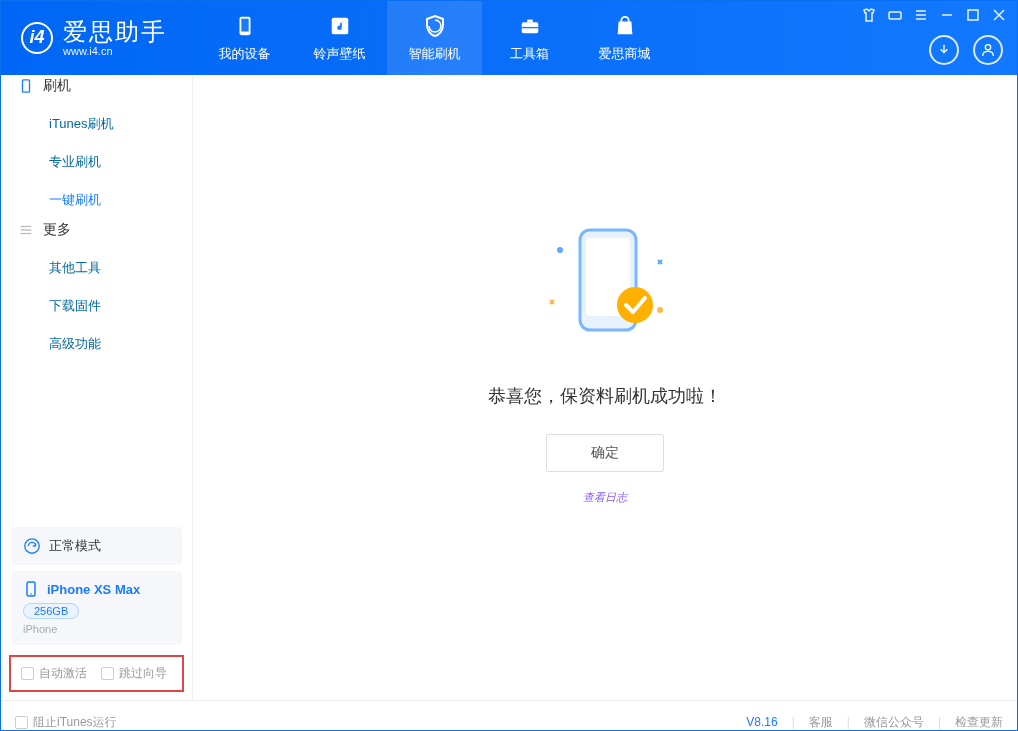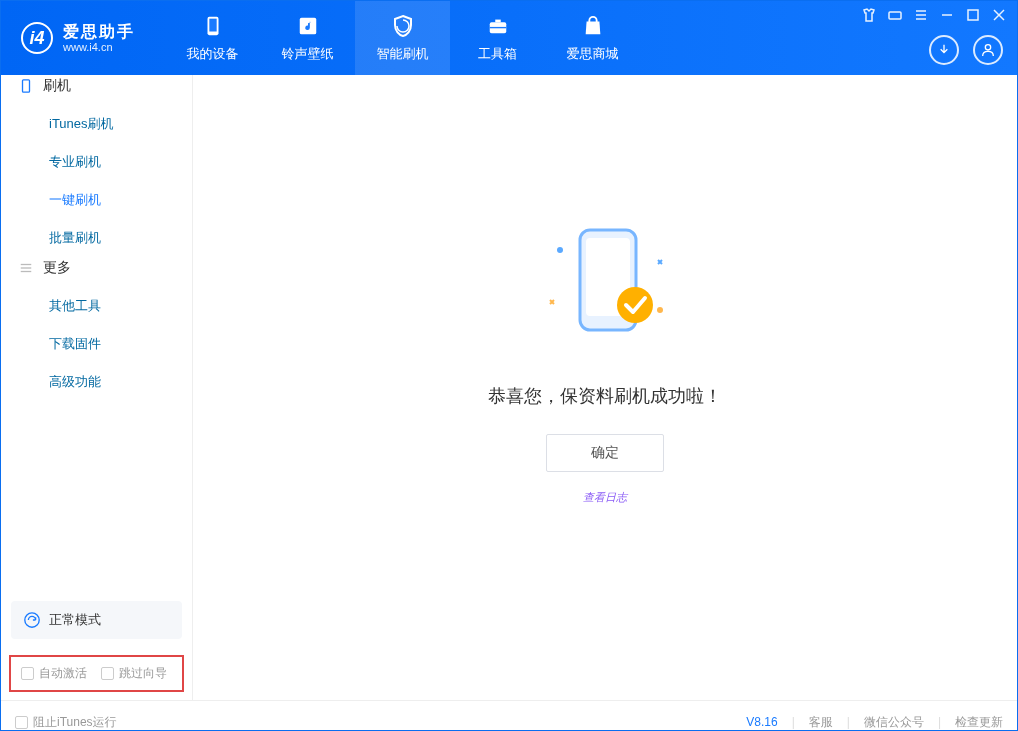--- a/index.html
+++ b/index.html
@@ -3,21 +3,21 @@
 <meta charset="utf-8">
 <style>
 * { margin: 0; padding: 0; box-sizing: border-box; font-family: "Microsoft YaHei", Arial, sans-serif; }
 body { background: #fff; width: 1018px; height: 731px; overflow: hidden; border: 1px solid #0a6ef0; }
 
 
 .header { background: linear-gradient(to right, #0066f5, #1278ff); height: 74px; display: flex; align-items: center; color: #fff; position: relative; }
 .logo-area { display: flex; align-items: center; padding: 0 20px; gap: 10px; }
 .logo-badge { width: 32px; height: 32px; border: 2px solid #fff; border-radius: 50%; display: flex; align-items: center; justify-content: center; font-weight: bold; font-size: 18px; font-style: italic; }
 .logo-text { display: flex; flex-direction: column; line-height: 1.1; }
-.logo-title { font-size: 16px; font-weight: 700; letter-spacing: 2px; }
+.logo-title { font-size: 24px; font-weight: 400; letter-spacing: 2px; }
 .logo-sub { font-size: 11px; opacity: 0.9; }
 
 .nav-tabs { display: flex; height: 100%; margin-left: 10px; }
 .nav-tab { width: 95px; display: flex; flex-direction: column; align-items: center; justify-content: center; gap: 6px; font-size: 13px; cursor: pointer; position: relative; }
 .nav-tab.active { background: rgba(255,255,255,0.12); }
 .nav-icon { width: 26px; height: 26px; display: flex; align-items: center; justify-content: center; }
 .nav-icon svg { fill: #fff; }
 
 .window-controls { position: absolute; right: 10px; top: 6px; display: flex; gap: 10px; align-items: center; }
 .win-ctrl { width: 16px; height: 16px; display: flex; align-items: center; justify-content: center; cursor: pointer; opacity: 0.9; }
@@ -183,41 +183,51 @@
   <div class="sidebar">
     <div class="side-group-header">
       <svg viewBox="0 0 16 16">
           <rect x="4" y="1" width="8" height="14" rx="1" fill="none" stroke="#1a7bff" stroke-width="1.5"></rect>
         </svg>
       <span>刷机</span>
     </div>
     <div class="side-item">iTunes刷机</div>
     <div class="side-item">专业刷机</div>
     <div class="side-item active">一键刷机</div>
-    <div class="side-item">批量刷机</div>
 
     <div class="side-group-header">
       <svg viewBox="0 0 16 16">
           <line x1="2" y1="4" x2="14" y2="4" stroke="#bbb" stroke-width="1.5"></line>
           <line x1="2" y1="8" x2="14" y2="8" stroke="#bbb" stroke-width="1.5"></line>
           <line x1="2" y1="12" x2="14" y2="12" stroke="#bbb" stroke-width="1.5"></line>
         </svg>
       <span>更多</span>
     </div>
     <div class="side-item">其他工具</div>
     <div class="side-item">下载固件</div>
     <div class="side-item">高级功能</div>
 
     <div class="side-status">
       <div class="status-row">
         <svg viewBox="0 0 20 20">
             <circle cx="10" cy="10" r="8" fill="none" stroke="#1a7bff" stroke-width="1.5"></circle>
             <path d="M6 10 A4 4 0 0 1 14 10 M14 10 L14 7 M14 10 L11 10" fill="none" stroke="#1a7bff" stroke-width="1.5"></path>
           </svg>
         <span>正常模式</span>
+      </div>
+      <div class="device-row">
+        <div class="device-name">
+          <svg viewBox="0 0 16 16">
+              <rect x="4" y="1" width="8" height="14" rx="1.5" fill="none" stroke="#1a7bff" stroke-width="1.5"></rect>
+              <circle cx="8" cy="13" r="0.8" fill="#1a7bff"></circle>
+            </svg>
+          <span>iPhone XS Max</span>
+        </div>
+        <span class="device-badge">256GB</span>
+        <div class="device-type">iPhone</div>
       </div>
     </div>
 
     <div class="bottom-checks">
       <label class="check-item">
         <span class="checkbox"></span>
         <span>自动激活</span>
       </label>
       <label class="check-item">
         <span class="checkbox"></span>

